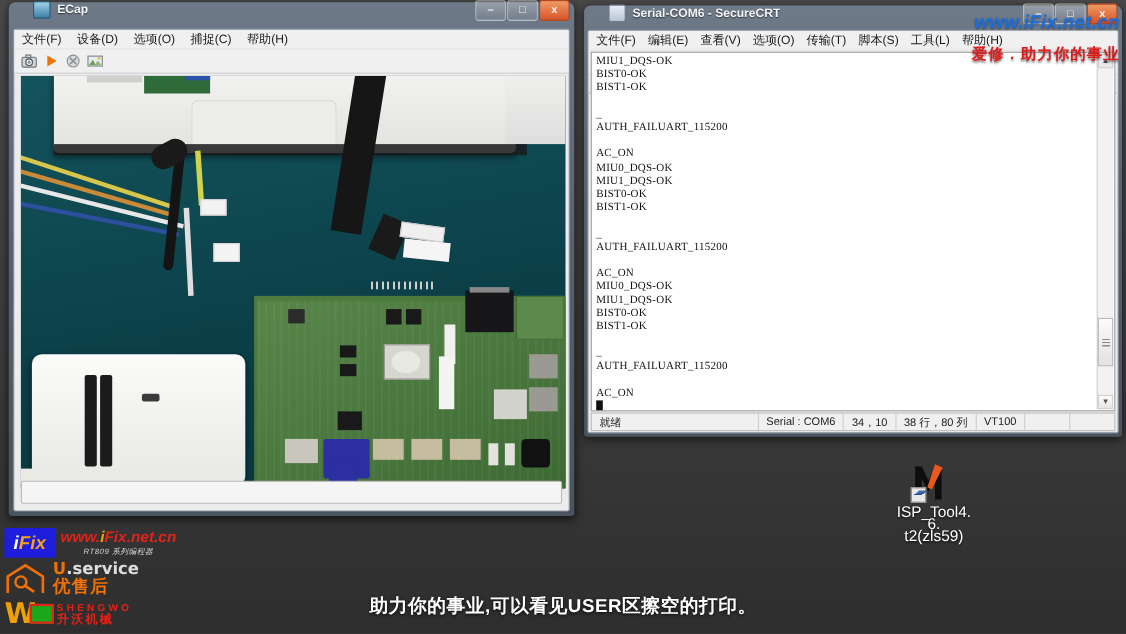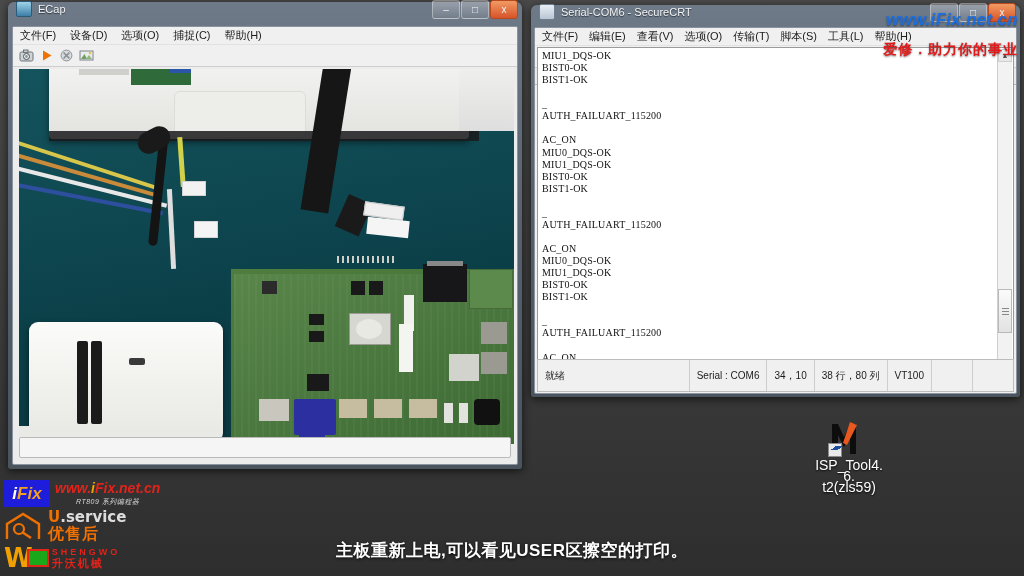--- a/index.html
+++ b/index.html
@@ -14,22 +14,22 @@
   
   .desktop{position:absolute;left:0;top:0;width:1024px;height:576px;
     background:linear-gradient(180deg,#4a4a4a 0%,#3c3c3c 55%,#2e2e2e 100%);}
 
   
   .win{position:absolute;border-radius:6px 6px 3px 3px;
     background:linear-gradient(180deg,#6e7a88 0%,#55616f 48%,#49545f 100%);
     box-shadow:0 2px 9px rgba(0,0,0,.65);}
   .win-inner{position:absolute;left:4px;right:4px;top:24px;bottom:4px;
     background:#f0f0f0;border:1px solid #8b949e;border-radius:2px;overflow:hidden;}
-  .titlebar{position:absolute;left:1px;right:0;top:0;height:14px;
-    display:flex;align-items:center;padding:0 4px 0 7px;box-sizing:border-box;}
+  .titlebar{position:absolute;left:15px;right:0;top:0;height:14px;
+    display:flex;align-items:center;padding:0 4px 0 7px;box-sizing:border-box;font-weight:bold;}
   .title-ico{width:14px;height:14px;margin-right:6px;flex:none;border-radius:2px;}
   .title-txt{font-size:11px;color:#f2f4f6;text-shadow:0 1px 1px rgba(0,0,0,.6);
     white-space:nowrap;overflow:hidden;}
   .win-btns{margin-left:auto;display:flex;align-items:center;}
   .wbtn{width:26px;height:17px;margin-left:1px;border:1px solid rgba(255,255,255,.35);
     border-radius:3px;display:flex;align-items:center;justify-content:center;
     color:#eef2f6;font-size:10px;
     background:linear-gradient(180deg,rgba(255,255,255,.30),rgba(255,255,255,.05));}
   .wbtn.close{background:linear-gradient(180deg,#f19a63,#d7542a);border-color:#b9481f;}
 
@@ -73,21 +73,21 @@
   .vscroll{position:absolute;right:1px;top:1px;bottom:1px;width:14px;
     background:#f2f2f2;border-left:1px solid #cfcfcf;}
   .sb-arrow{height:13px;display:flex;align-items:center;justify-content:center;
     font-size:7px;color:#555;background:linear-gradient(180deg,#fbfbfb,#e6e6e6);
     border:1px solid #cfcfcf;box-sizing:border-box;}
   .sb-thumb{position:absolute;left:0;right:0;height:44px;
     background:linear-gradient(180deg,#fbfbfb,#e2e2e2);border:1px solid #b9b9b9;
     box-sizing:border-box;display:flex;align-items:center;justify-content:center;}
   .sb-grip{width:7px;height:7px;
     background:repeating-linear-gradient(180deg,#888 0 1px,transparent 1px 3px);}
-  .crt-status{position:absolute;left:2px;right:2px;bottom:1px;height:33px;
+  .crt-status{position:absolute;left:2px;right:2px;bottom:1px;height:17px;
     background:#f0f0f0;border:1px solid #bcbcbc;box-sizing:border-box;
     display:flex;align-items:center;font-size:10px;color:#1b1b1b;}
   .st-cell{padding:0 7px;height:100%;display:flex;align-items:center;
     border-right:1px solid #cdcdcd;white-space:nowrap;}
   .st-cell.grow{flex:1;border-right:1px solid #cdcdcd;}
 
   
   .wm{position:absolute;right:6px;top:10px;text-align:right;z-index:40;pointer-events:none;}
   .wm-url{font-size:17px;font-style:italic;font-weight:bold;color:#1b6fe0;
     text-shadow:0 1px 2px rgba(0,0,0,.45);letter-spacing:.3px;}
@@ -502,15 +502,15 @@
       <div class="wo-w">W</div>
       <div style="width:18px;height:14px;background:#1aa81a;border:2px solid #e2231a;margin-left:-6px;"></div>
       <div class="wo-txt">
         <div class="wo-en">SHENGWO</div>
         <div class="wo-cn">升沃机械</div>
       </div>
     </div>
   </div>
 
   <div class="subs">
-    <div class="sub-cn">主板重新上电,可以看见USER区擦空的打印。</div>
+    <div class="sub-cn">助力你的事业,可以看见USER区擦空的打印。</div>
   </div>
 </div>
 
 </body></html>

